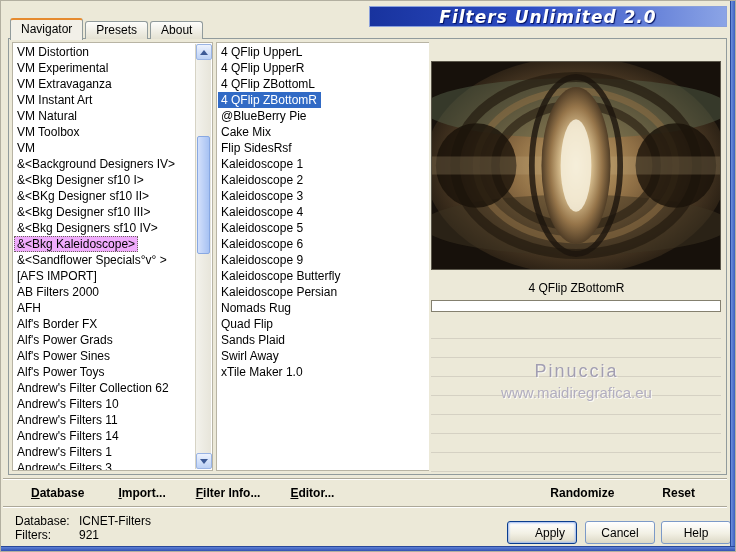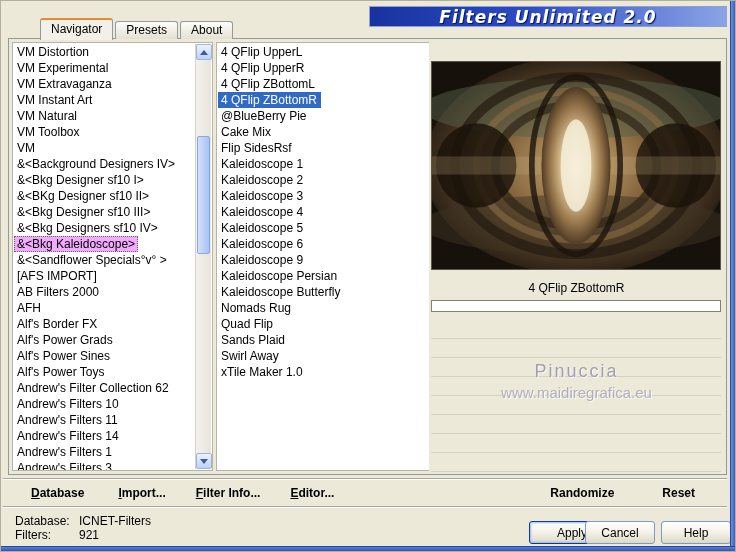--- a/index.html
+++ b/index.html
@@ -26,21 +26,21 @@
     border: 1px solid #8aa0dc; display: flex; align-items: center; justify-content: center; }
   .banner span { color: #fff; font-family: "DejaVu Sans", sans-serif; font-weight: bold;
     font-style: italic; font-size: 17px; letter-spacing: 1px; text-shadow: 1px 1px 1px #001060; }
 
   
   .tab-strip { position: absolute; left: 9px; top: 16px; height: 22px; display: flex; align-items: flex-end; z-index: 3; }
   .tab { height: 18px; line-height: 16px; padding: 0 10px; margin-right: 2px;
     border: 1px solid #919b9c; border-bottom: none; border-radius: 3px 3px 0 0;
     background: linear-gradient(#fdfdfb, #e4e1d2); cursor: default; }
   .tab.active { height: 22px; line-height: 19px; background: #f2f0e8;
-    border-top: 2px solid #e68b2f; margin-bottom: -1px; z-index: 4; margin-left: 30px; }
+    border-top: 2px solid #e68b2f; margin-bottom: -1px; z-index: 4; }
 
   
   .tab-page { position: absolute; left: 7px; right: 8px; top: 37px; bottom: 76px;
     border: 1px solid #919b9c; background: #ece9d8; }
 
   
   .list-box { position: absolute; top: 3px; bottom: 3px; background: #fff;
     border: 1px solid #b8b4a4; overflow: hidden; }
   #category-box { left: 3px; width: 201px; }
   #filter-box { left: 207px; width: 250px; padding-left: 48px; }
@@ -92,21 +92,21 @@
   .tb-item u { text-decoration: underline; }
 
   
   .status { position: absolute; left: 14px; top: 513px; line-height: 14px; }
   .status-label { display: inline-block; width: 64px; }
   .xp-btn { position: absolute; top: 520px; width: 70px; height: 23px;
     font-family: "Liberation Sans", sans-serif; font-size: 12px; color: #000;
     background: linear-gradient(180deg, #ffffff, #f2f0e4 55%, #dcd8c6);
     border: 1px solid #7c9ac8; border-radius: 3px; cursor: default; }
   .xp-btn.default { border: 1px solid #0a3d8f; box-shadow: inset 0 0 2px 1px #9cb8ee; }
-  #btn-apply { left: 528px; padding-left: 16px; }
+  #btn-apply { left: 506px; padding-left: 16px; }
   #btn-cancel { left: 584px; }
   #btn-help { left: 660px; }
 </style>
 </head>
 <body>
 
 <div id="window">
 
   <div class="banner">
     <span>Filters Unlimited 2.0</span>
@@ -170,22 +170,22 @@
           <div class="list-item">@BlueBerry Pie</div>
           <div class="list-item">Cake Mix</div>
           <div class="list-item">Flip SidesRsf</div>
           <div class="list-item">Kaleidoscope 1</div>
           <div class="list-item">Kaleidoscope 2</div>
           <div class="list-item">Kaleidoscope 3</div>
           <div class="list-item">Kaleidoscope 4</div>
           <div class="list-item">Kaleidoscope 5</div>
           <div class="list-item">Kaleidoscope 6</div>
           <div class="list-item">Kaleidoscope 9</div>
+          <div class="list-item">Kaleidoscope Butterfly</div>
           <div class="list-item">Kaleidoscope Persian</div>
-          <div class="list-item">Kaleidoscope Butterfly</div>
           <div class="list-item">Nomads Rug</div>
           <div class="list-item">Quad Flip</div>
           <div class="list-item">Sands Plaid</div>
           <div class="list-item">Swirl Away</div>
           <div class="list-item">xTile Maker 1.0</div>
         </div>
     </div>
 
     <div class="right-panel">
       <div class="preview-box">

